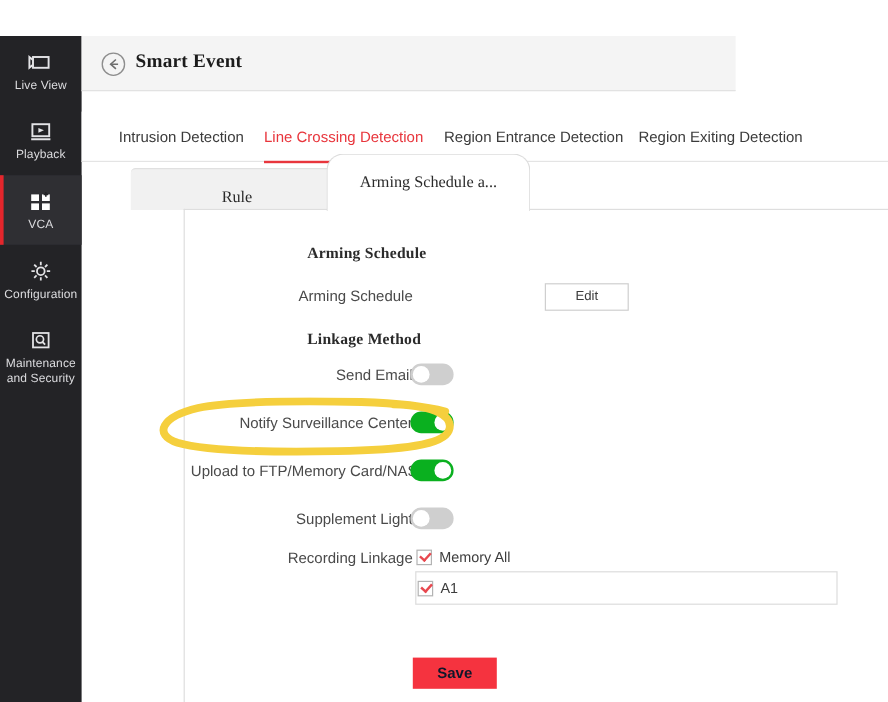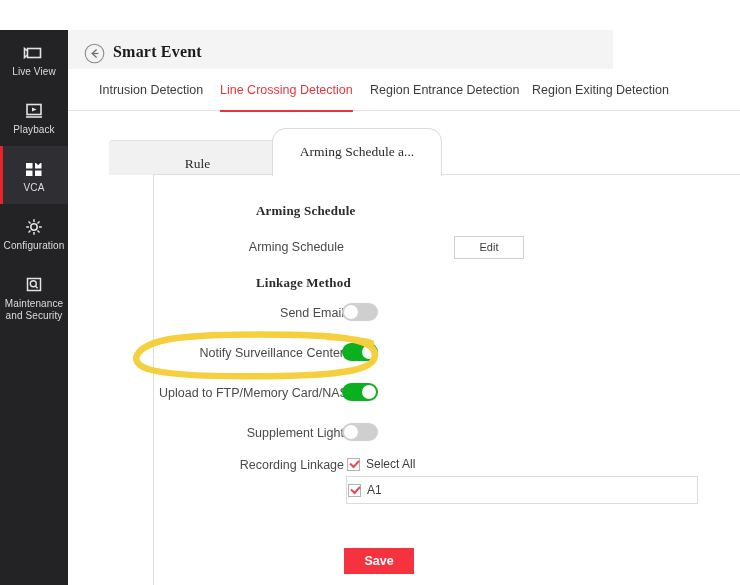--- a/index.html
+++ b/index.html
@@ -97,21 +97,21 @@
     position: absolute; left: 45px; top: 13px;
     font-family: "Liberation Serif", serif;
     font-weight: bold;
     font-size: 16px;
     color: #1b1b1b;
     letter-spacing: 0.2px;
   }
 
   
   .tabbar {
-    position: absolute; left: 68px; top: 69px;
+    position: absolute; left: 68px; top: 93px;
     width: 672px; height: 42px;
     background: #ffffff;
     border-bottom: 1px solid #e4e4e4;
   }
   .tab {
     position: absolute;
     top: 0;
     height: 42px;
     line-height: 42px;
     font-size: 12.5px;
@@ -255,21 +255,21 @@
   .listbox {
     position: absolute;
     border: 1px solid #dcdcdc;
     background: #ffffff;
   }
 
   .save-btn {
     position: absolute;
     width: 70px; height: 26px;
     background: #f5333f;
-    color: #ffffff;
+    color: #0f172a;
     border: none;
     font-size: 12.5px;
     font-weight: bold;
     font-family: "Liberation Sans", sans-serif;
     cursor: pointer;
   }
 
   
   .highlight {
     position: absolute;
@@ -404,21 +404,21 @@
 
     <div class="frow-label" style="left:50px; top:251px; width:140px;">Supplement Light</div>
     <div class="toggle off" style="left:188px; top:248px;">
       <span class="knob"></span>
     </div>
 
     <div class="frow-label" style="left:60px; top:283px; width:130px;">Recording Linkage</div>
 
     <div class="cbrow" style="left:193px; top:282px;">
       <span class="cbox checked"></span>
-      <span class="cblabel">Select All</span>
+      <span class="cblabel">Memory All</span>
     </div>
 
     <div class="listbox" style="left:192px; top:301px; width:352px; height:28px;">
       <div class="cbrow" style="left:1px; top:6px;">
         <span class="cbox checked"></span>
         <span class="cblabel">A1</span>
       </div>
     </div>
 
     <button class="save-btn" style="left:190px; top:373px;">Save</button>

